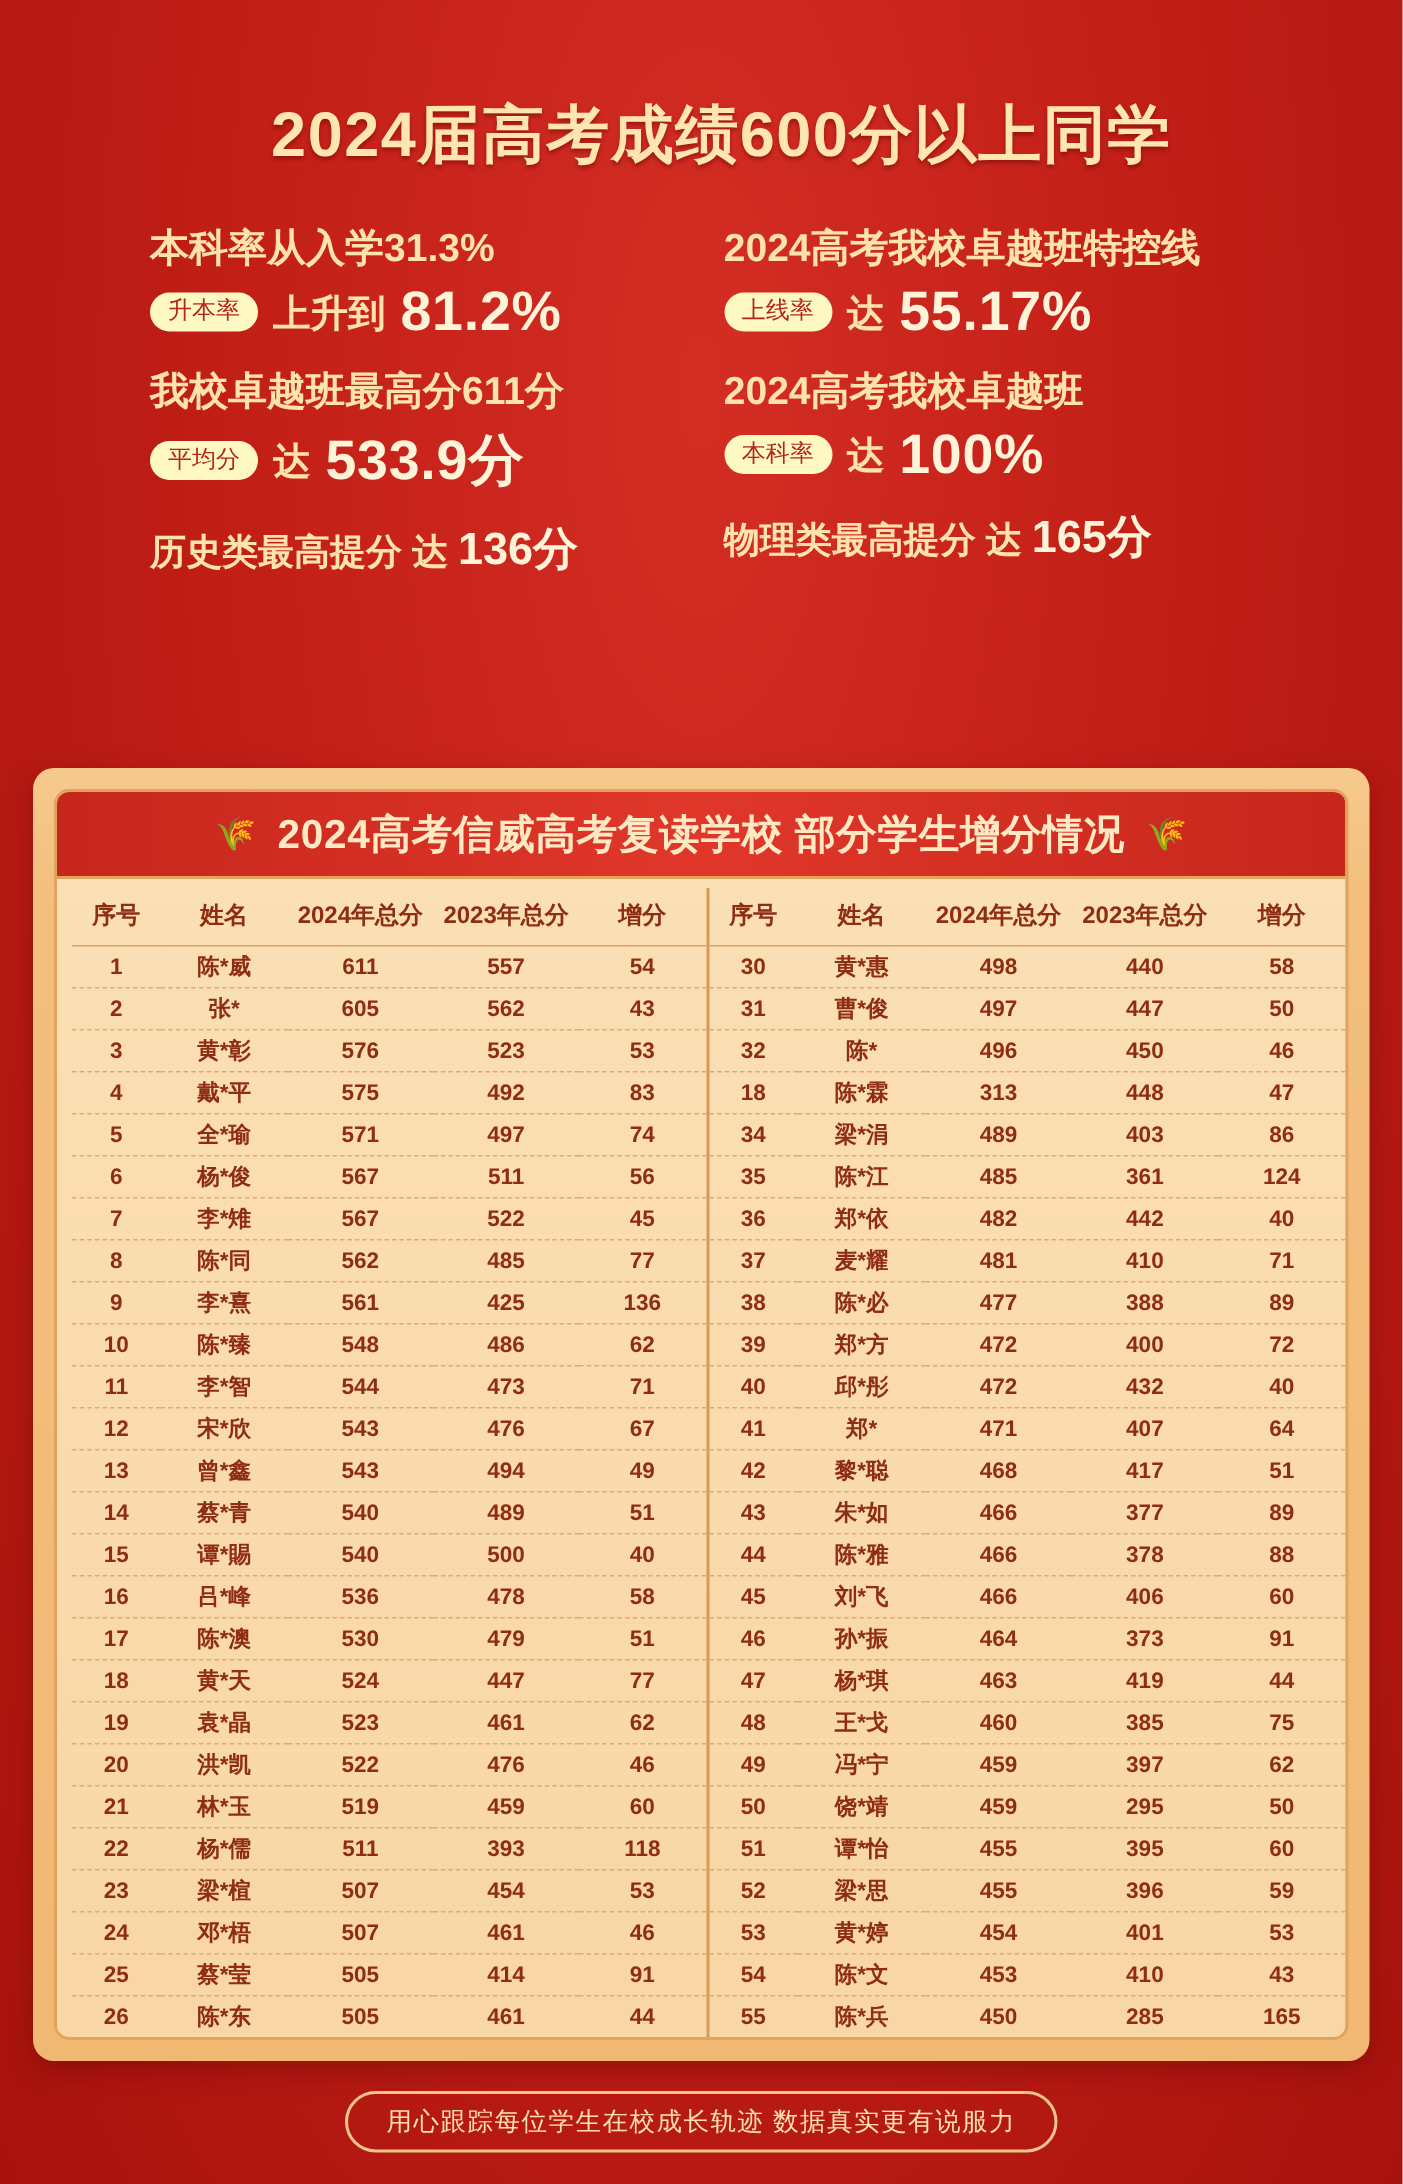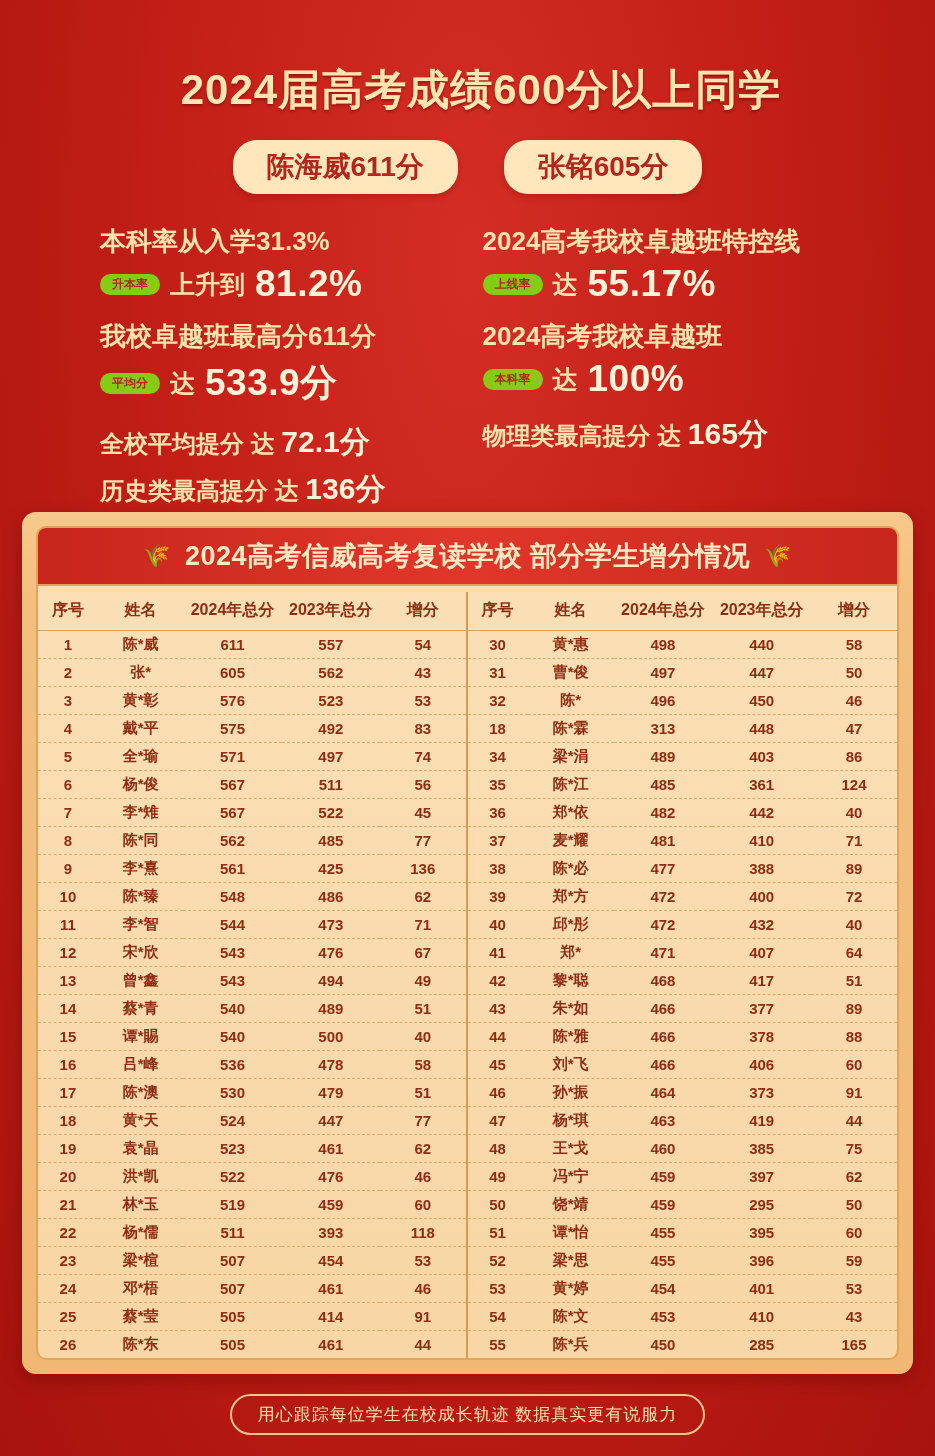--- a/index.html
+++ b/index.html
@@ -71,24 +71,24 @@
     white-space: nowrap;
   }
   .stat-row {
     display: flex;
     align-items: center;
     gap: 10px;
     margin-bottom: 14px;
     white-space: nowrap;
   }
   .tag {
-    background: #84cc16;
+    background: #fef9c3;
     color: #b3261b;
-    font-size: 12px;
-    font-weight: bold;
+    font-size: 16px;
+    font-weight: normal;
     border-radius: 14px;
     padding: 3px 12px;
     line-height: 1.25;
   }
   .stat-mid {
     font-size: 25px;
     font-weight: bold;
     color: #ffe3ad;
   }
   .stat-big {
@@ -153,20 +153,21 @@
 
   table {
     border-collapse: collapse;
     width: 100%;
     font-size: 15px;
     color: #8a2a12;
   }
   .tbl-wrap {
     display: flex;
     padding: 6px 0 0 0;
+    margin-left: 10px;
   }
   .half {
     width: 50%;
     box-sizing: border-box;
   }
   .half.left { border-right: 2px solid #d89a55; }
   th {
     font-size: 16px;
     font-weight: bold;
     color: #8f2d13;
@@ -207,43 +208,35 @@
     letter-spacing: 1px;
   }
 </style>
 </head>
 <body>
 
 <div class="page">
 
   <div class="headline">2024届高考成绩600分以上同学</div>
 
-  <div class="top-pills">
-    <div class="pill">陈海威611分</div>
-    <div class="pill">张铭605分</div>
-  </div>
 
   <div class="stats">
 
     <div class="stats-col left">
       <div class="stat-line">本科率从入学31.3%</div>
       <div class="stat-row">
         <span class="tag">升本率</span>
         <span class="stat-mid">上升到</span>
         <span class="stat-big">81.2%</span>
       </div>
       <div class="stat-line">我校卓越班最高分611分</div>
       <div class="stat-row">
         <span class="tag">平均分</span>
         <span class="stat-mid">达</span>
         <span class="stat-big">533.9分</span>
-      </div>
-      <div class="stat-sub">
-        <span>全校平均提分 达</span>
-        <span class="num">72.1分</span>
       </div>
       <div class="stat-sub">
         <span>历史类最高提分 达</span>
         <span class="num">136分</span>
       </div>
     </div>
 
     <div class="stats-col right">
       <div class="stat-line">2024高考我校卓越班特控线</div>
       <div class="stat-row">

